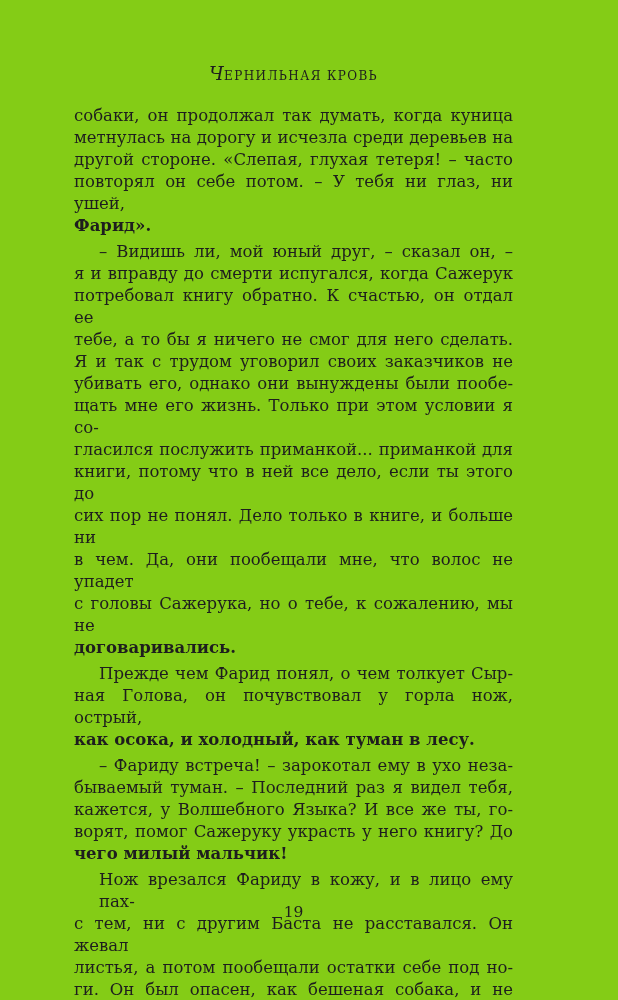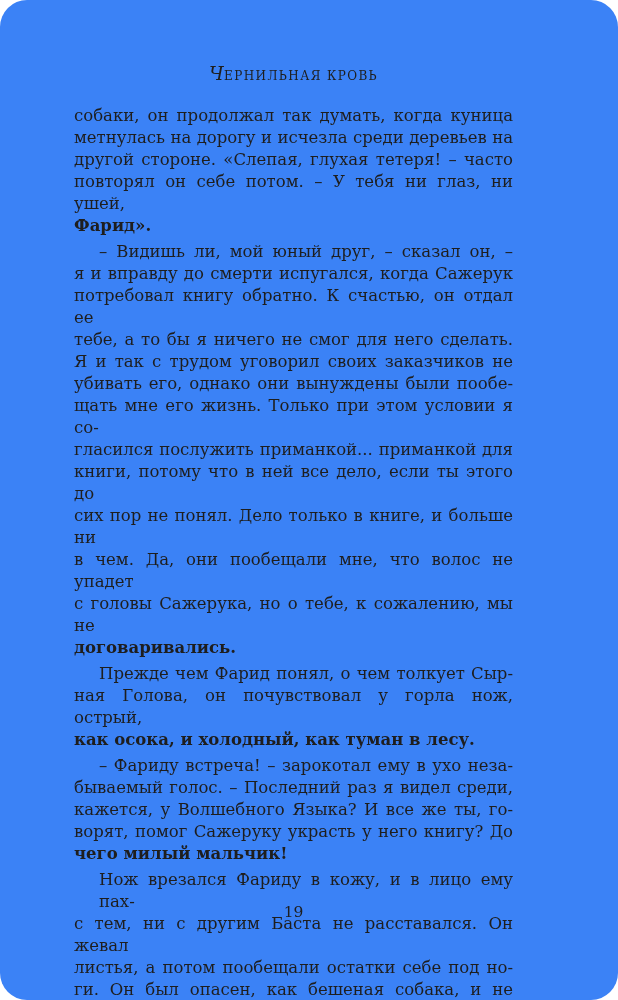--- a/index.html
+++ b/index.html
@@ -4,25 +4,24 @@
 <style>
   html, body {
     margin: 0;
     padding: 0;
     background: #ffffff;
   }
   .page {
     position: relative;
     width: 618px;
     height: 1000px;
-    background: #3b82f6;
+    background: #84cc16;
     font-family: "DejaVu Serif", serif;
     color: #1e1e1e;
     overflow: hidden;
-    border-radius: 27px;
   }
   .running-header {
     position: absolute;
     top: 62px;
     left: 70px;
     width: 447px;
     text-align: center;
     white-space: nowrap;
   }
   .hdr-init {
@@ -92,21 +91,21 @@
         <div class="line">с головы Сажерука, но о тебе, к сожалению, мы не</div>
         <div class="line end">договаривались.</div>
       </div>
       <div class="para">
         <div class="line ind">Прежде чем Фарид понял, о чем толкует Сыр-</div>
         <div class="line">ная Голова, он почувствовал у горла нож, острый,</div>
         <div class="line end">как осока, и холодный, как туман в лесу.</div>
       </div>
       <div class="para">
         <div class="line ind">– Фариду встреча! – зарокотал ему в ухо неза-</div>
-        <div class="line">бываемый голос. – Последний раз я видел среди,</div>
+        <div class="line">бываемый туман. – Последний раз я видел тебя,</div>
         <div class="line">кажется, у Волшебного Языка? И все же ты, го-</div>
         <div class="line">ворят, помог Сажеруку украсть у него книгу? До</div>
         <div class="line end">чего милый мальчик!</div>
       </div>
       <div class="para">
         <div class="line ind">Нож врезался Фариду в кожу, и в лицо ему пах-</div>
         <div class="line">с тем, ни с другим Баста не расставался. Он жевал</div>
         <div class="line">листья, а потом пообещали остатки себе под но-</div>
         <div class="line">ги. Он был опасен, как бешеная собака, и не очень</div>
       </div>

